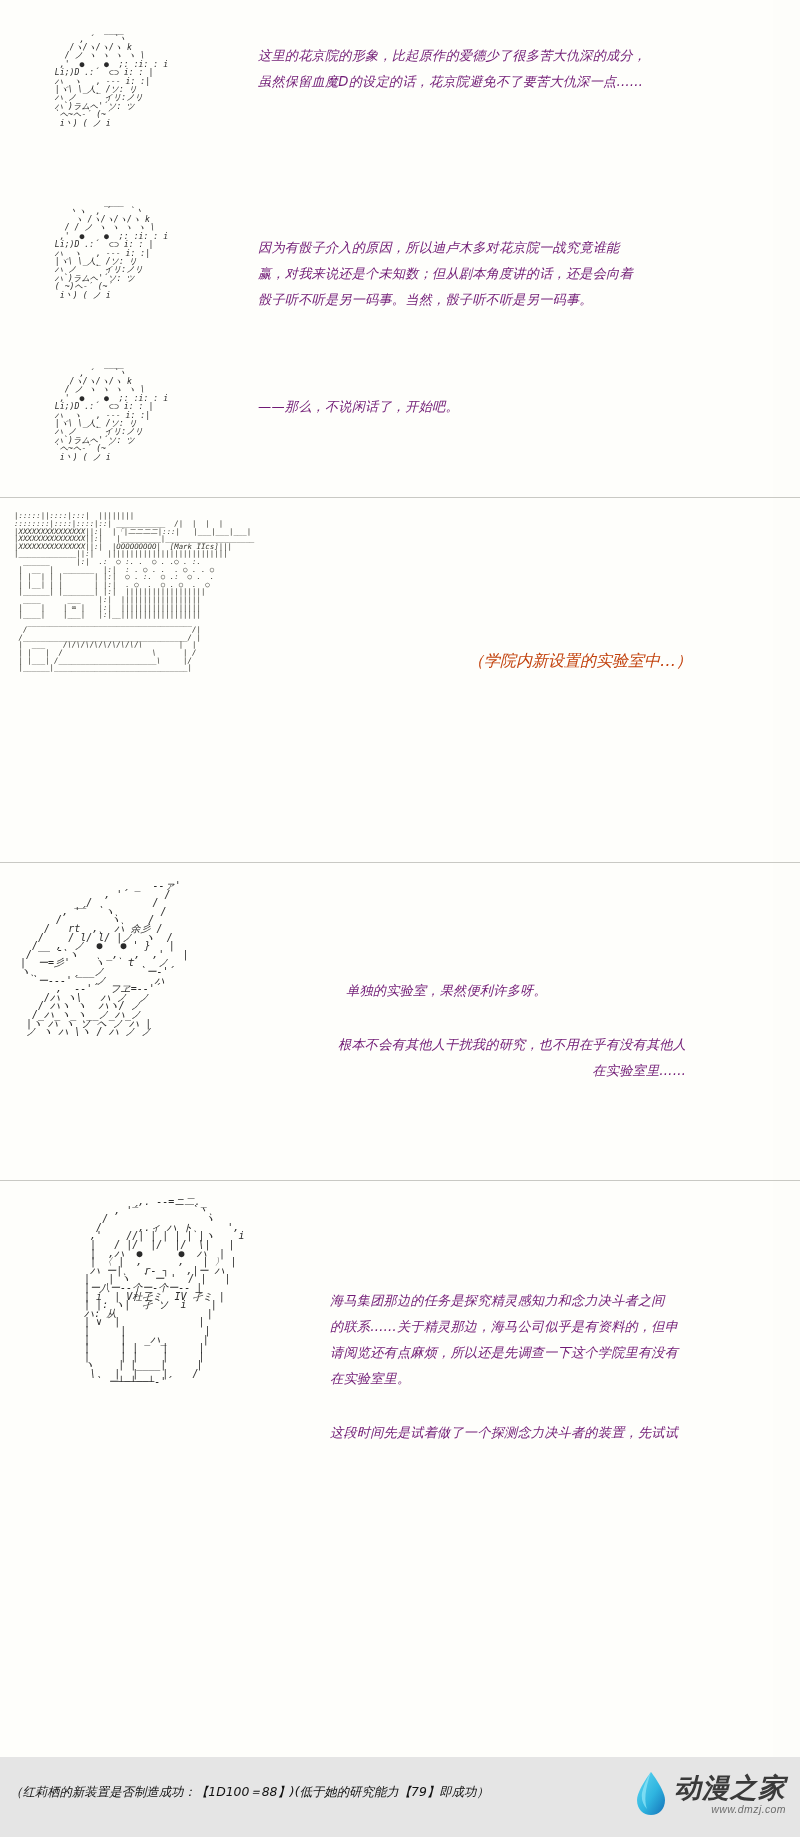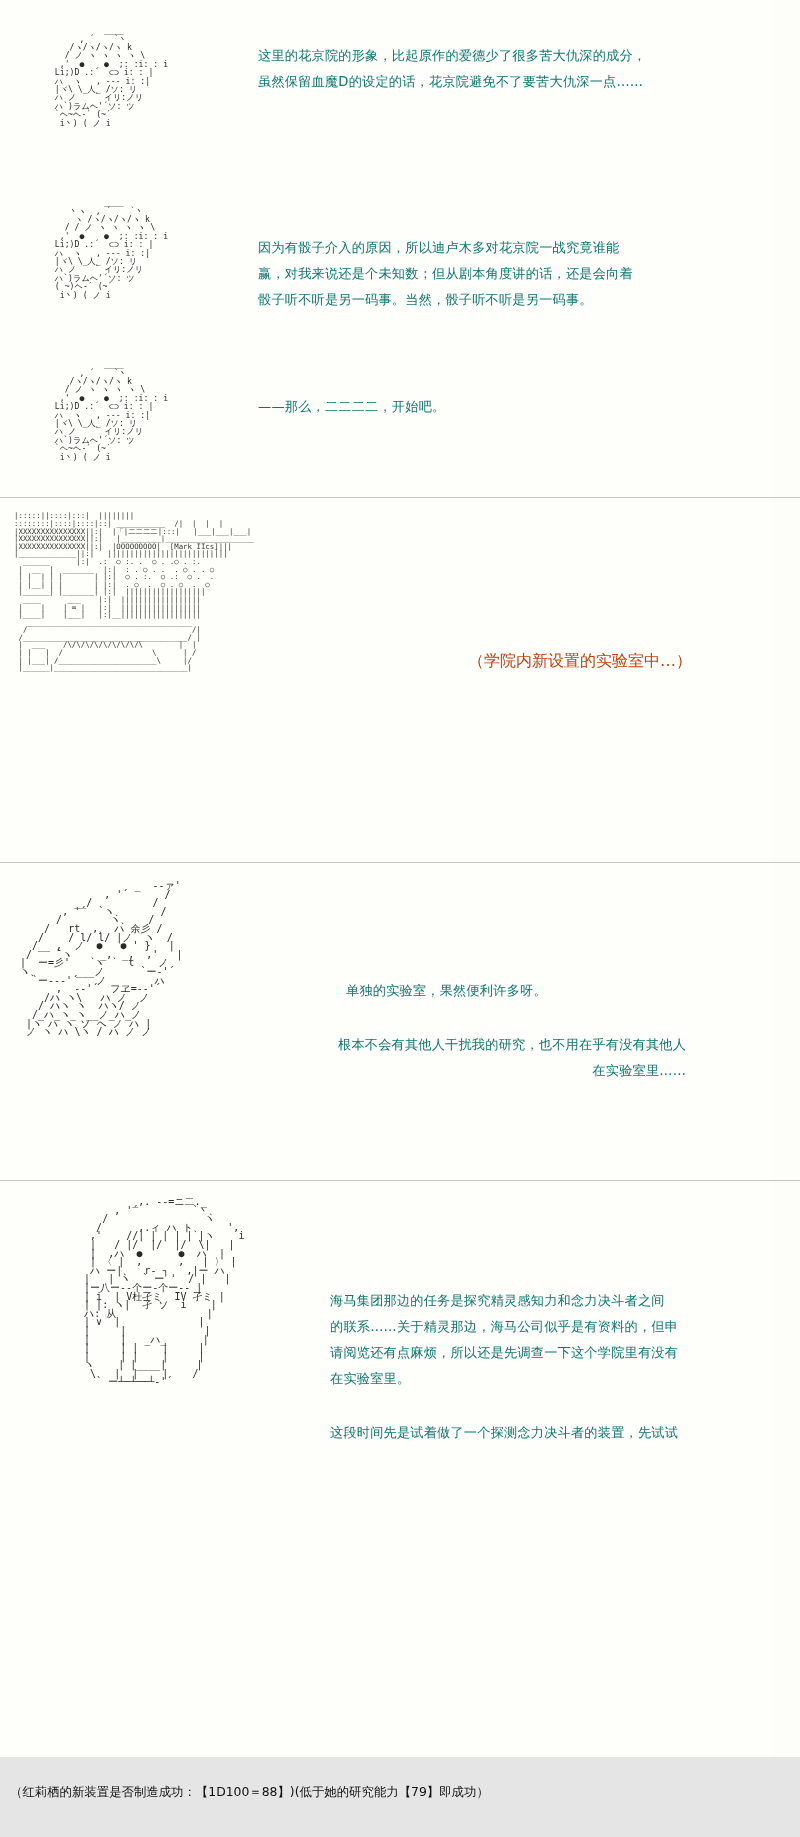--- a/index.html
+++ b/index.html
@@ -13,20 +13,21 @@
     position: relative;
     overflow: hidden;
     font-family: "Liberation Sans", sans-serif;
     color: #1b1b1b;
   }
   .page {
     position: relative;
     width: 773px;
     height: 1837px;
     background: #fefefb;
+    font-style: italic;
   }
   .panel {
     position: absolute;
     left: 0;
     width: 800px;
   }
   .aa {
     font-family: "DejaVu Sans Mono", "Liberation Mono", monospace;
     white-space: pre;
     color: #2a2a2a;
@@ -43,21 +44,21 @@
   }
   .aa-big {
     font-size: 10px;
     line-height: 8.6px;
   }
   .dialogue {
     position: absolute;
     font-family: "DejaVu Sans", "Liberation Sans", sans-serif;
     font-size: 13.2px;
     line-height: 25px;
-    color: #0f766e;
+    color: #701a75;
     letter-spacing: 0.2px;
   }
   .dialogue p {
     margin: 0 0 1px 0;
     white-space: nowrap;
   }
   .scene-note {
     position: absolute;
     font-family: "DejaVu Sans", "Liberation Sans", sans-serif;
     font-size: 16px;
@@ -172,21 +173,21 @@
      / ノ ヽ ヽ ヽ ヽ \
     ,'  ●    ●  ;: :i: : i
    Li;)D .:´  ⊂⊃ i: : |
    ハ  ヽ   , ‐-‐ i: :|
    |ヾ\ \_人_ /ソ: リ
    ハ ノ ゝ ` イリ:ノリ
    ハ`)ラムヘ'´ソ: ツ
    `ヘ~ヘ-′ (~′
     i丶) ( ノ i</pre>
     <div class="dialogue" style="left:258px;top:42px;">
-      <p>——那么，二二二二，开始吧。</p>
+      <p>——那么，不说闲话了，开始吧。</p>
     </div>
   </div>
 
   <div class="divider" style="top:497px;"></div>
 
   <div class="panel" style="top:505px;height:340px;">
     <pre class="aa aa-lab" style="position:absolute;left:14px;top:0;">|:::::||::::|:::|  ||||||||
 ::::::::|::::|::::|::| ___________  /|  |  |  |
 |XXXXXXXXXXXXXXX||:|  |「|二二二二|:::|   |___|___|___|
 |XXXXXXXXXXXXXXX||:|   |_________|____________________
@@ -273,15 +274,34 @@
     </div>
     <div class="dialogue" style="left:330px;top:232px;">
       <p>这段时间先是试着做了一个探测念力决斗者的装置，先试试</p>
     </div>
   </div>
 
   <div class="divider" style="top:1757px;"></div>
 
   <div class="footer">
     <div class="footer-caption">（红莉栖的新装置是否制造成功：【1D100＝88】)(低于她的研究能力【79】即成功）</div>
+    <div class="logo">
+      <div class="logo-drop">
+        <svg width="34" height="46" viewBox="0 0 34 46" xmlns="http://www.w3.org/2000/svg">
+          <defs>
+            <linearGradient id="g1" x1="0" y1="0" x2="1" y2="1">
+              <stop offset="0%" stop-color="#63d8f2"></stop>
+              <stop offset="55%" stop-color="#2fb5e0"></stop>
+              <stop offset="100%" stop-color="#1470b8"></stop>
+            </linearGradient>
+          </defs>
+          <path d="M17 1 C17 1 31 19 31 29 C31 38 25 44 17 44 C9 44 3 38 3 29 C3 19 17 1 17 1 Z" fill="url(#g1)"></path>
+          <path d="M17 1 C17 1 10 12 8 22 C7 28 9 34 13 38 C10 30 11 18 17 1 Z" fill="#8fe4f7" opacity="0.75"></path>
+        </svg>
+      </div>
+      <div class="logo-text-wrap">
+        <div class="logo-cn">动漫之家</div>
+        <div class="logo-url">www.dmzj.com</div>
+      </div>
+    </div>
   </div>
 
 </div>
 
 </body></html>

